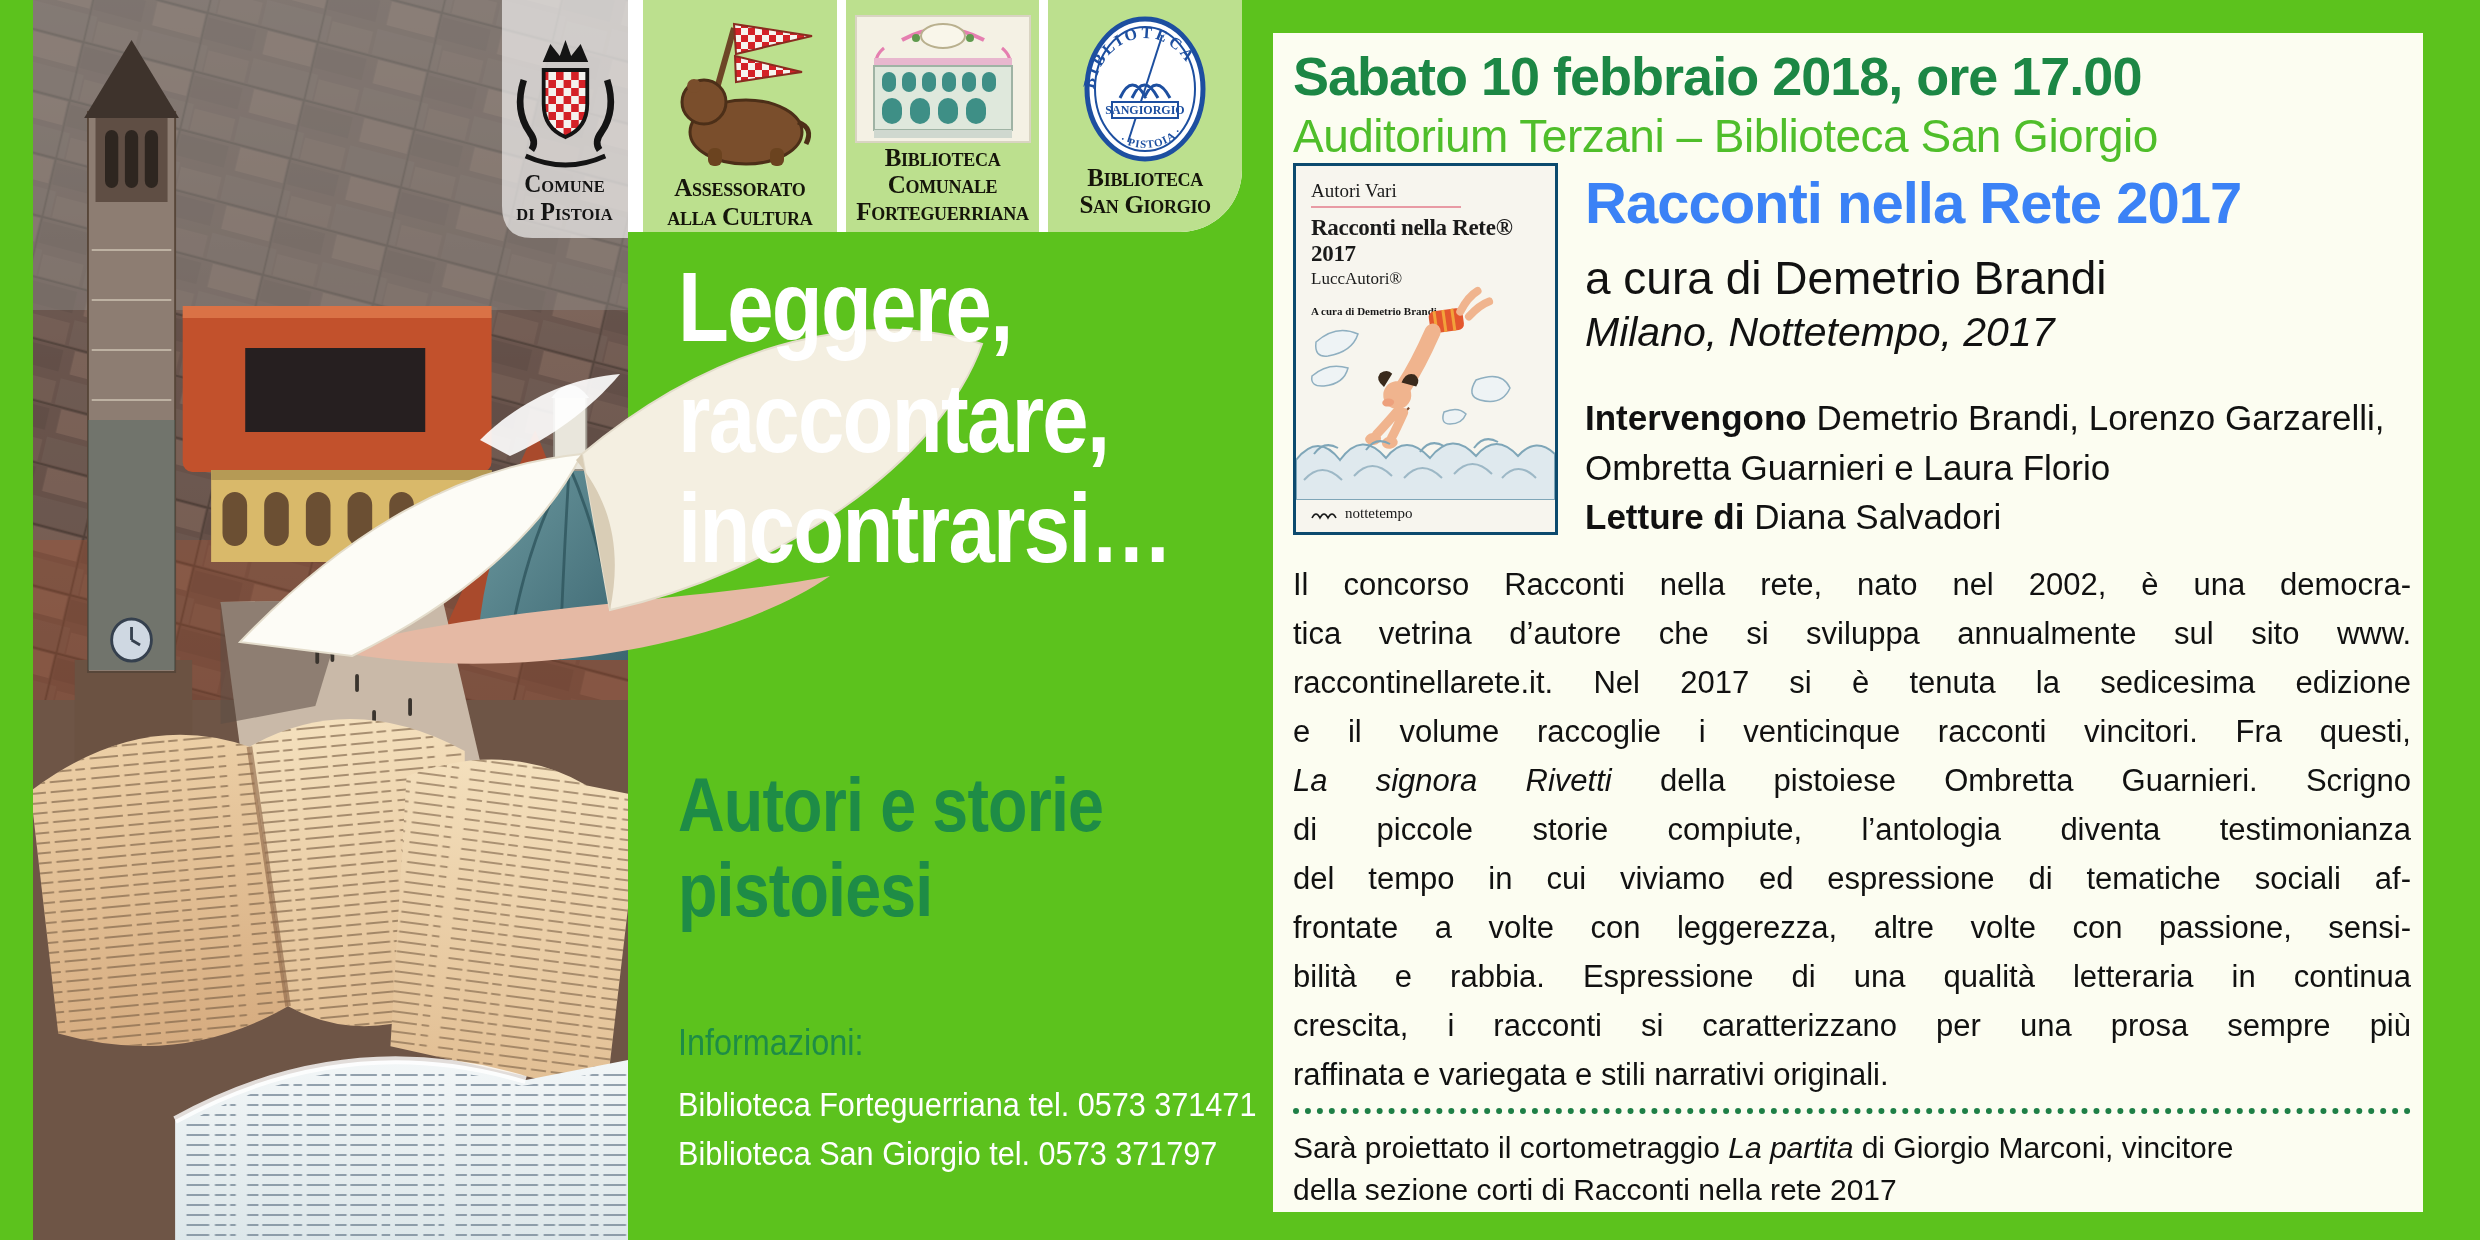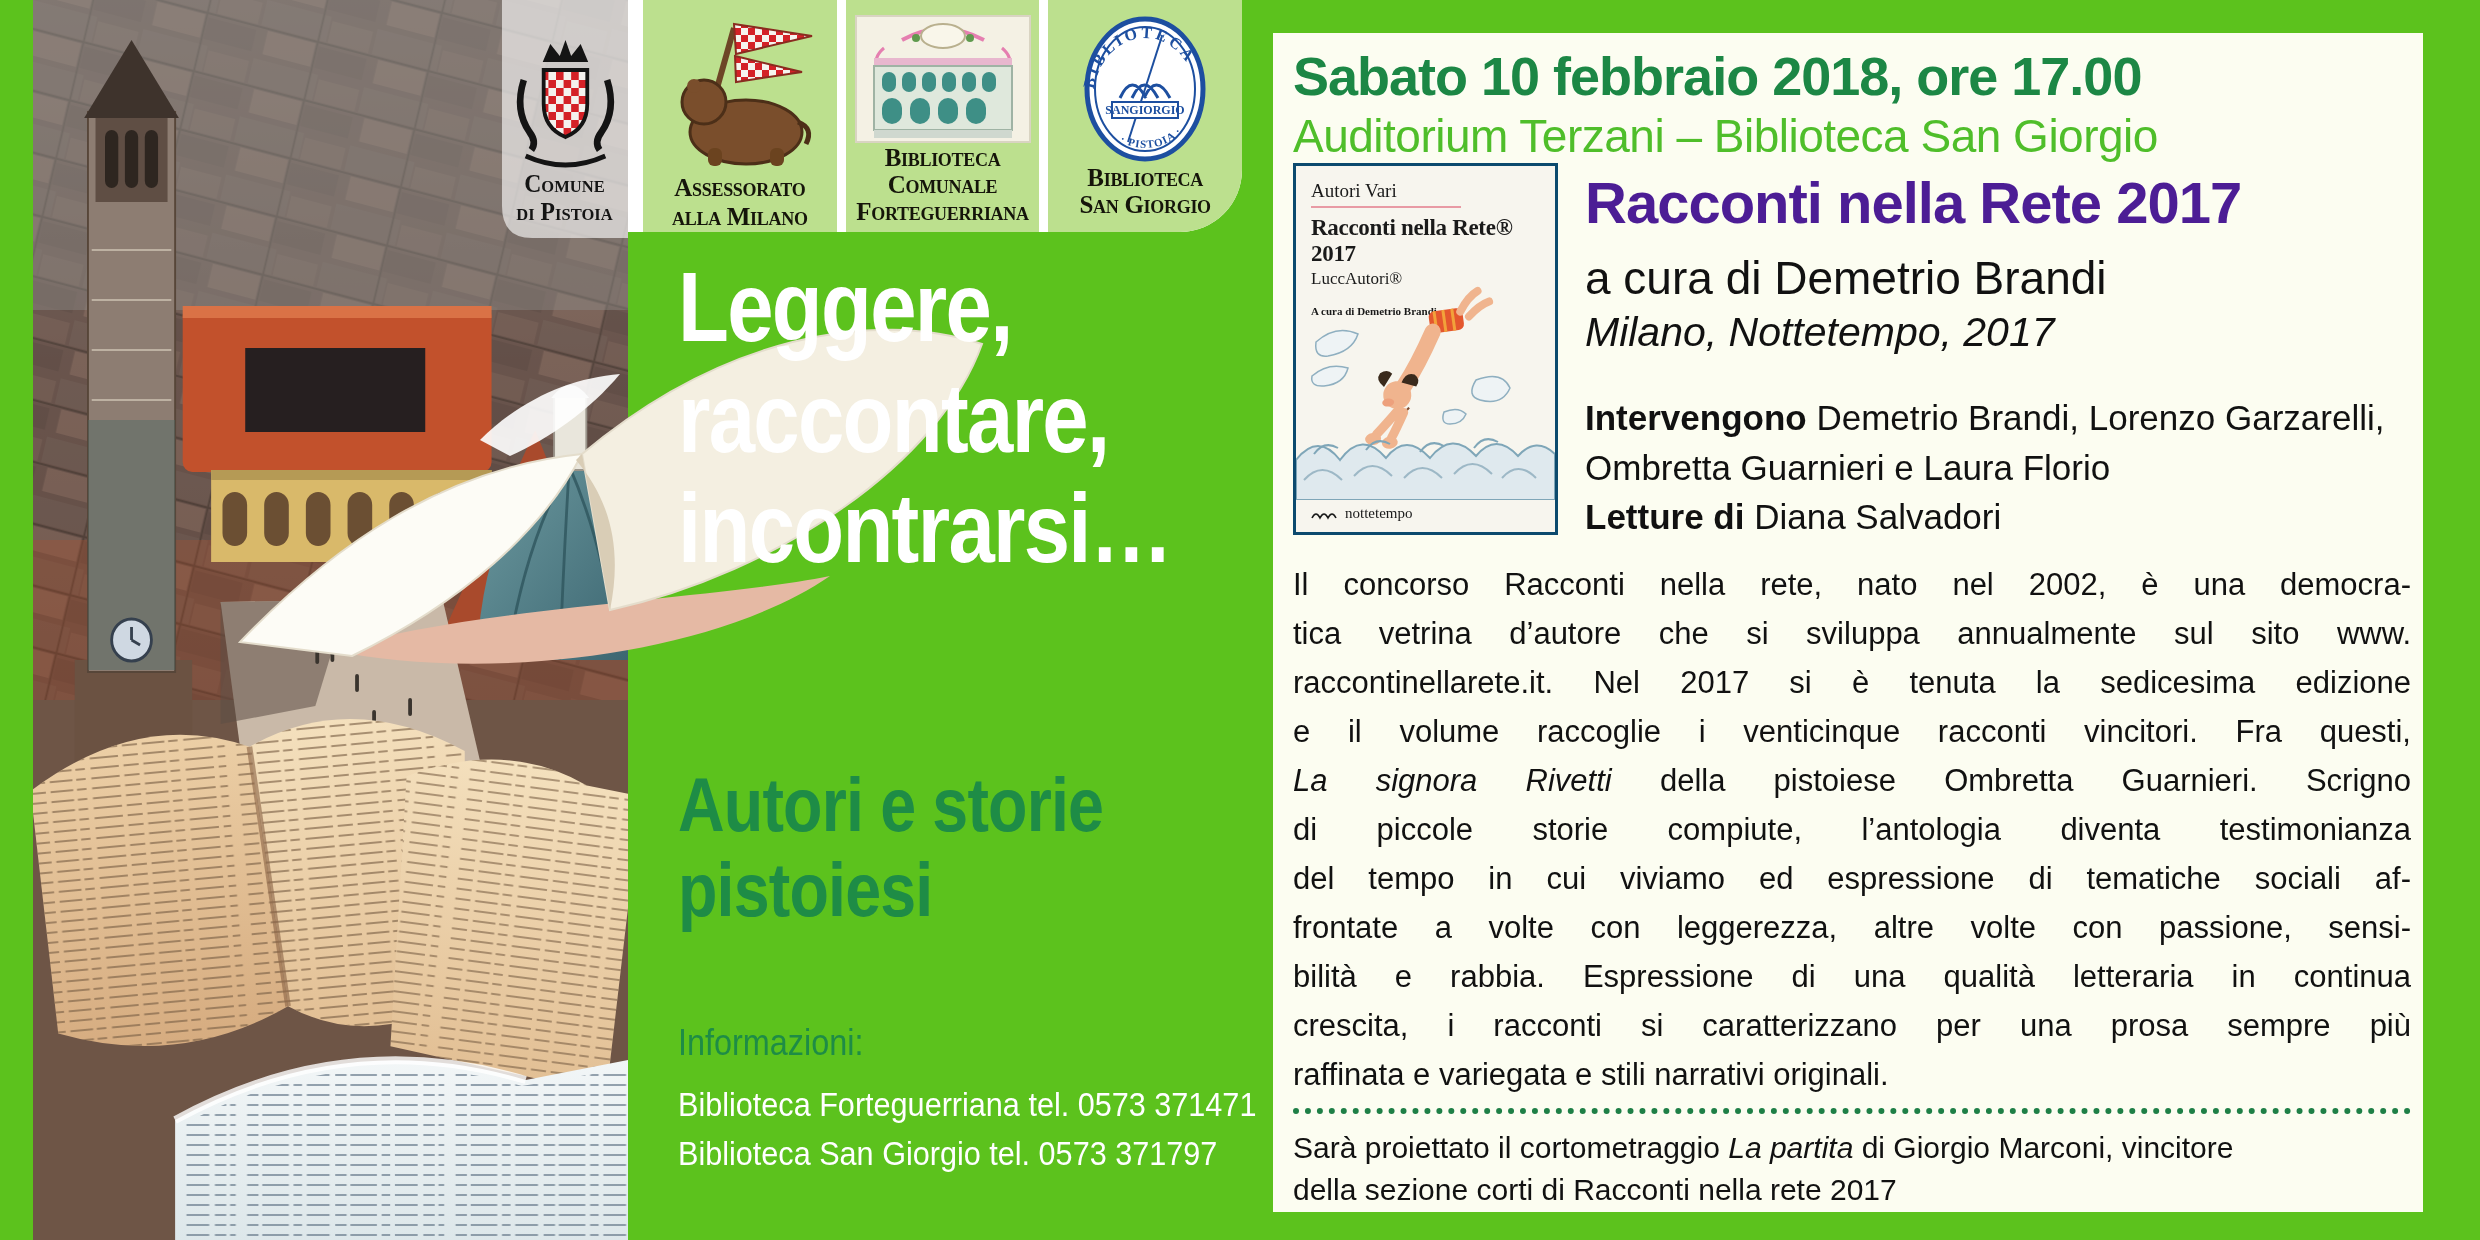--- a/index.html
+++ b/index.html
@@ -77,21 +77,21 @@
   .cover-sub { font-size:17px; margin-top:2px; }
   .cover-curator { font-size:11px; font-weight:700; margin-top:16px; }
   .cover-art { position:absolute; left:0; top:118px; width:259px; height:216px; }
   .cover-pub {
     position:absolute; left:15px; bottom:10px; right:12px;
     font-family:"Liberation Serif", serif; font-size:15px; color:#1a1a1a;
     display:flex; align-items:flex-end; gap:8px;
   }
 
   
-  .e-title { position:absolute; left:312px; top:136px; color:#4c1d95; font-weight:700; font-size:58px; letter-spacing:-1px; white-space:nowrap; }
+  .e-title { position:absolute; left:312px; top:136px; color:#3b82f6; font-weight:700; font-size:58px; letter-spacing:-1px; white-space:nowrap; }
   .e-curator { position:absolute; left:312px; top:218px; color:#111; font-size:46px; white-space:nowrap; }
   .e-pub { position:absolute; left:312px; top:276px; color:#111; font-size:41px; font-style:italic; white-space:nowrap; }
   .e-speakers { position:absolute; left:312px; top:360px; color:#111; font-size:35px; line-height:1.42; }
   .e-speakers .line { white-space:nowrap; }
 
   
   .e-body { position:absolute; left:20px; top:527px; width:1118px; color:#111; font-size:31px; }
   .e-body .line { height:49px; line-height:49px; text-align:justify; text-align-last:justify; white-space:normal; }
   .e-body .line.last { text-align-last:left; }
 
@@ -260,21 +260,21 @@
         <polygon points="84,10 162,22 86,40" fill="url(#chk)" stroke="#8a2b20" stroke-width="2"></polygon>
         <polygon points="85,42 152,58 86,68" fill="url(#chk)" stroke="#8a2b20" stroke-width="2"></polygon>
         <ellipse cx="96" cy="118" rx="56" ry="32" fill="#7a4e2c" stroke="#4c2f18" stroke-width="3"></ellipse>
         <circle cx="54" cy="88" r="22" fill="#7a4e2c" stroke="#4c2f18" stroke-width="3"></circle>
         <circle cx="44" cy="72" r="7" fill="#7a4e2c"></circle>
         <rect x="58" y="134" width="14" height="18" rx="6" fill="#6b431f"></rect>
         <rect x="120" y="134" width="14" height="18" rx="6" fill="#6b431f"></rect>
         <path d="M148 108 q16 6 8 22" stroke="#4c2f18" stroke-width="5" fill="none"></path>
       </svg>
       <div class="band-caption">Assessorato</div>
-      <div class="band-caption">alla Milano</div>
+      <div class="band-caption">alla Cultura</div>
     </div>
 
     <div class="band-cell">
       <svg class="band-icon" width="178" height="130" viewBox="0 0 178 130">
         <rect x="2" y="2" width="174" height="126" fill="#f4f1e4" stroke="#d9d4c2" stroke-width="2"></rect>
         <path d="M48 26 Q88 4 130 26" stroke="#e57fb0" stroke-width="4" fill="none"></path>
         <ellipse cx="89" cy="22" rx="22" ry="12" fill="#f9f6ea" stroke="#b9b08e" stroke-width="2"></ellipse>
         <circle cx="62" cy="24" r="4" fill="#5f9a4e"></circle>
           <circle cx="116" cy="24" r="4" fill="#5f9a4e"></circle>
         <path d="M30 34 q-12 10 -6 22 M148 34 q12 10 6 22" stroke="#e57fb0" stroke-width="3" fill="none"></path>

